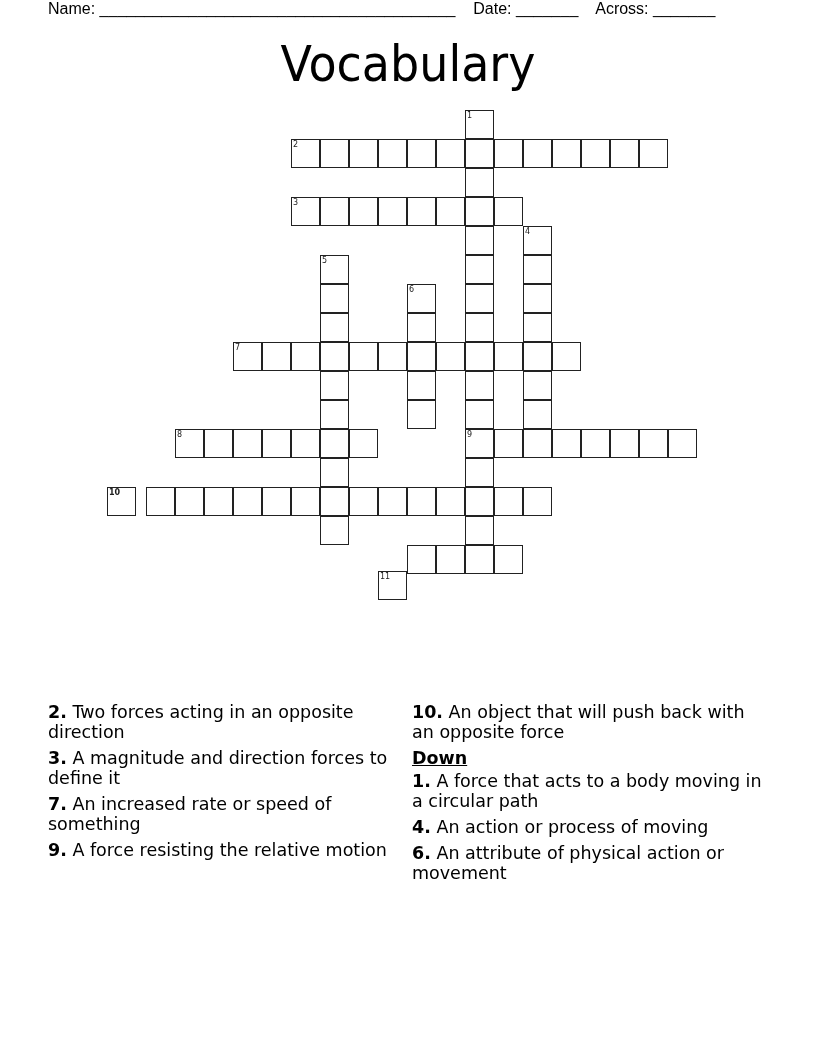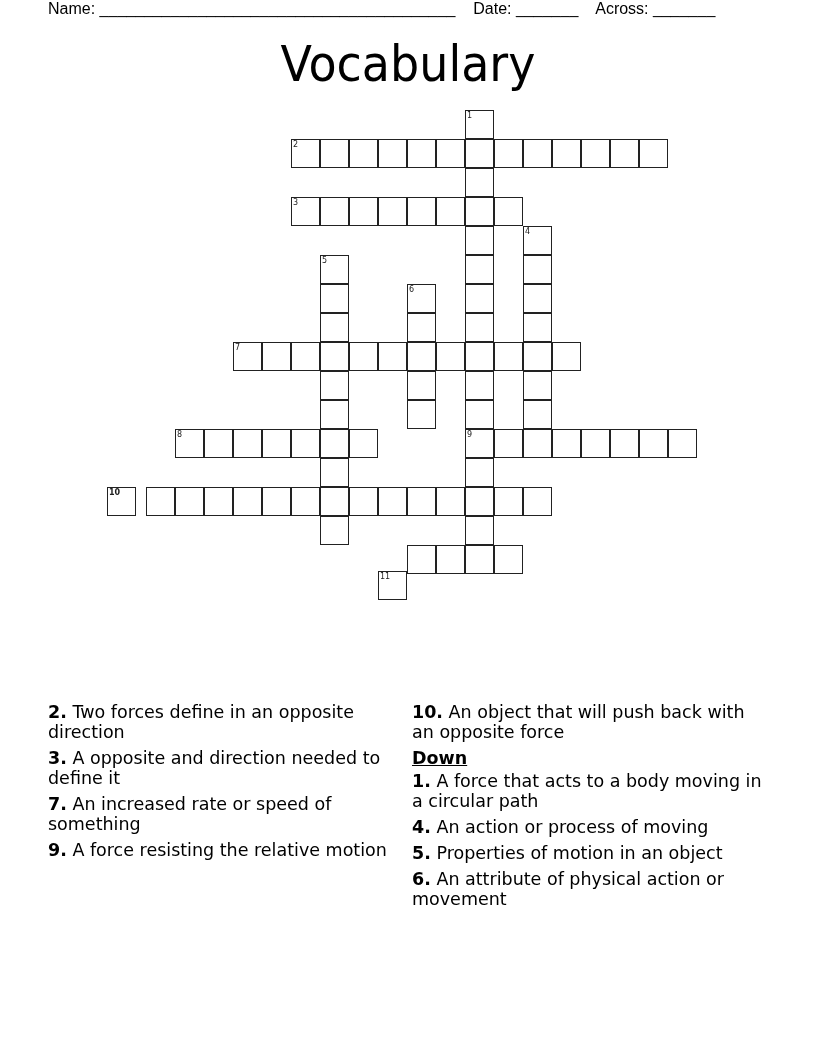--- a/index.html
+++ b/index.html
@@ -137,26 +137,25 @@
     <div class="cell" style="left: 523px; top: 487px;"></div>
     <div class="cell" style="left: 378px; top: 571px;">
       <span class="num">11</span>
     </div>
     <div class="cell" style="left: 407px; top: 545px;"></div>
     <div class="cell" style="left: 436px; top: 545px;"></div>
     <div class="cell" style="left: 494px; top: 545px;"></div>
   </div>
 
 <div class="clues left">
-  <div class="clue"><b>2.</b> <span>Two forces define in an opposite direction</span></div>
-  <div class="clue"><b>3.</b> <span>A opposite and direction needed to define it</span></div>
+  <div class="clue"><b>2.</b> <span>Two forces acting in an opposite direction</span></div>
+  <div class="clue"><b>3.</b> <span>A magnitude and direction forces to define it</span></div>
   <div class="clue"><b>7.</b> <span>An increased rate or speed of something</span></div>
   <div class="clue"><b>9.</b> <span>A force resisting the relative motion</span></div>
 </div>
 
 <div class="clues right">
   <div class="clue"><b>10.</b> <span>An object that will push back with an opposite force</span></div>
   <div class="section-head">Down</div>
   <div class="clue"><b>1.</b> <span>A force that acts to a body moving in a circular path</span></div>
   <div class="clue"><b>4.</b> <span>An action or process of moving</span></div>
-  <div class="clue"><b>5.</b> <span>Properties of motion in an object</span></div>
   <div class="clue"><b>6.</b> <span>An attribute of physical action or movement</span></div>
 </div>
 
 </body></html>

